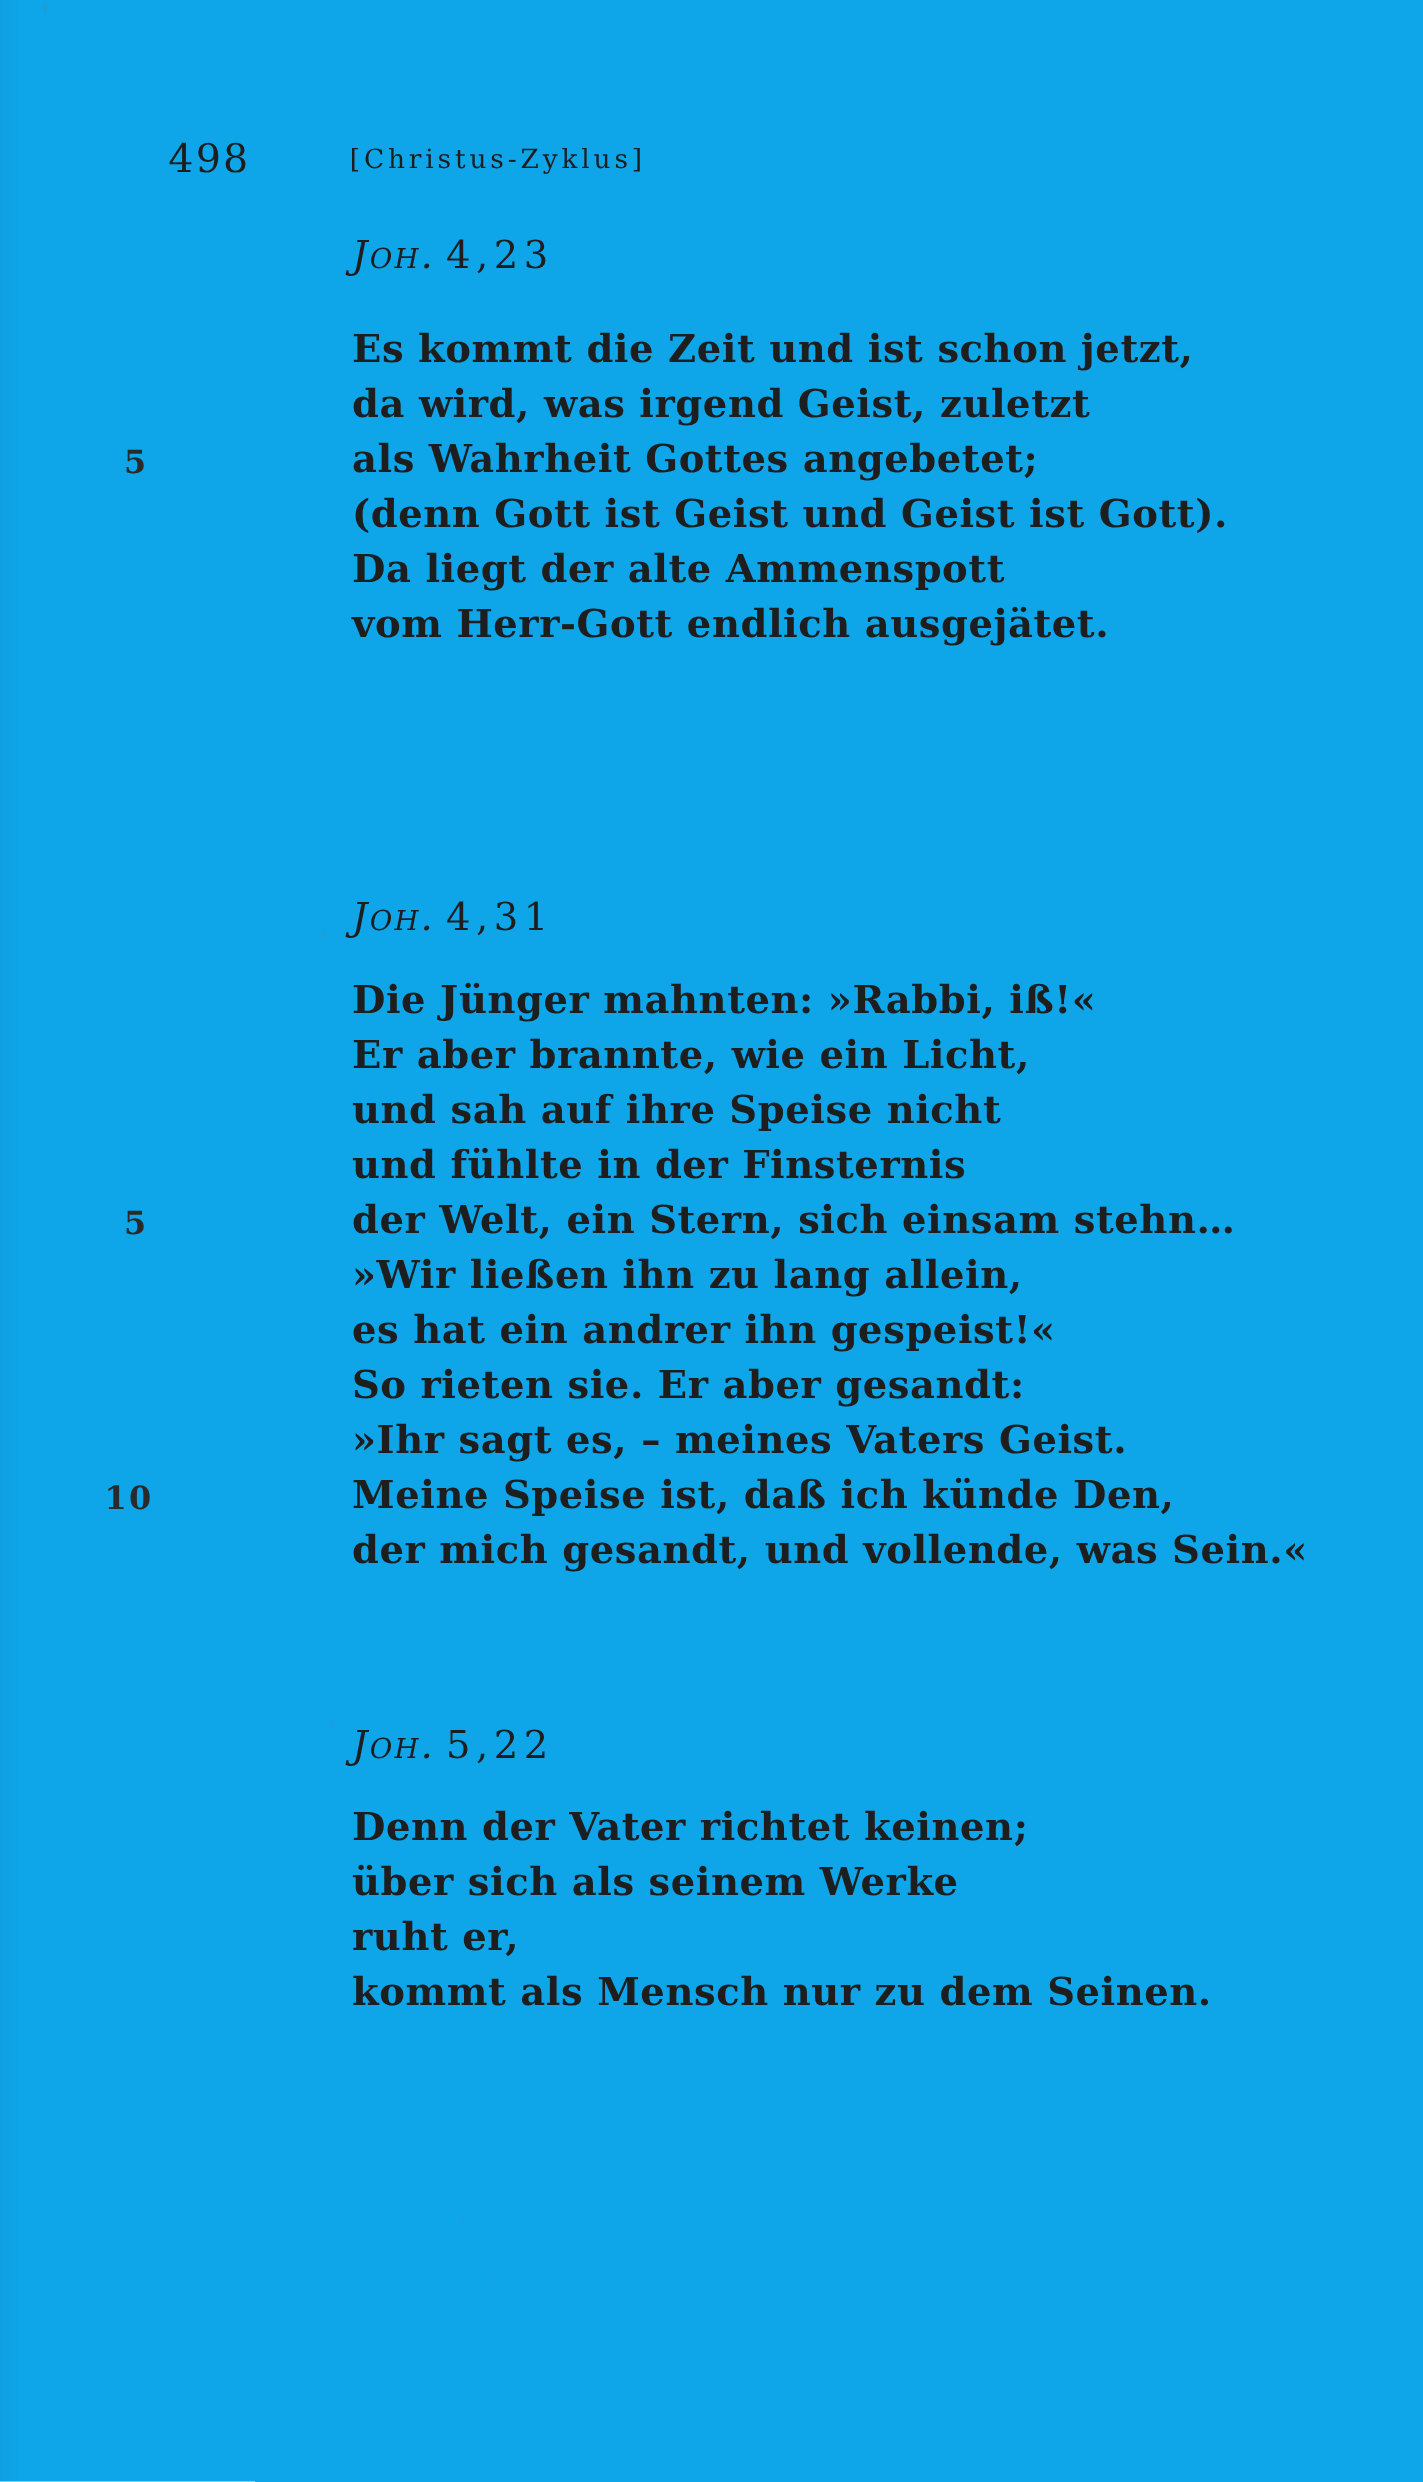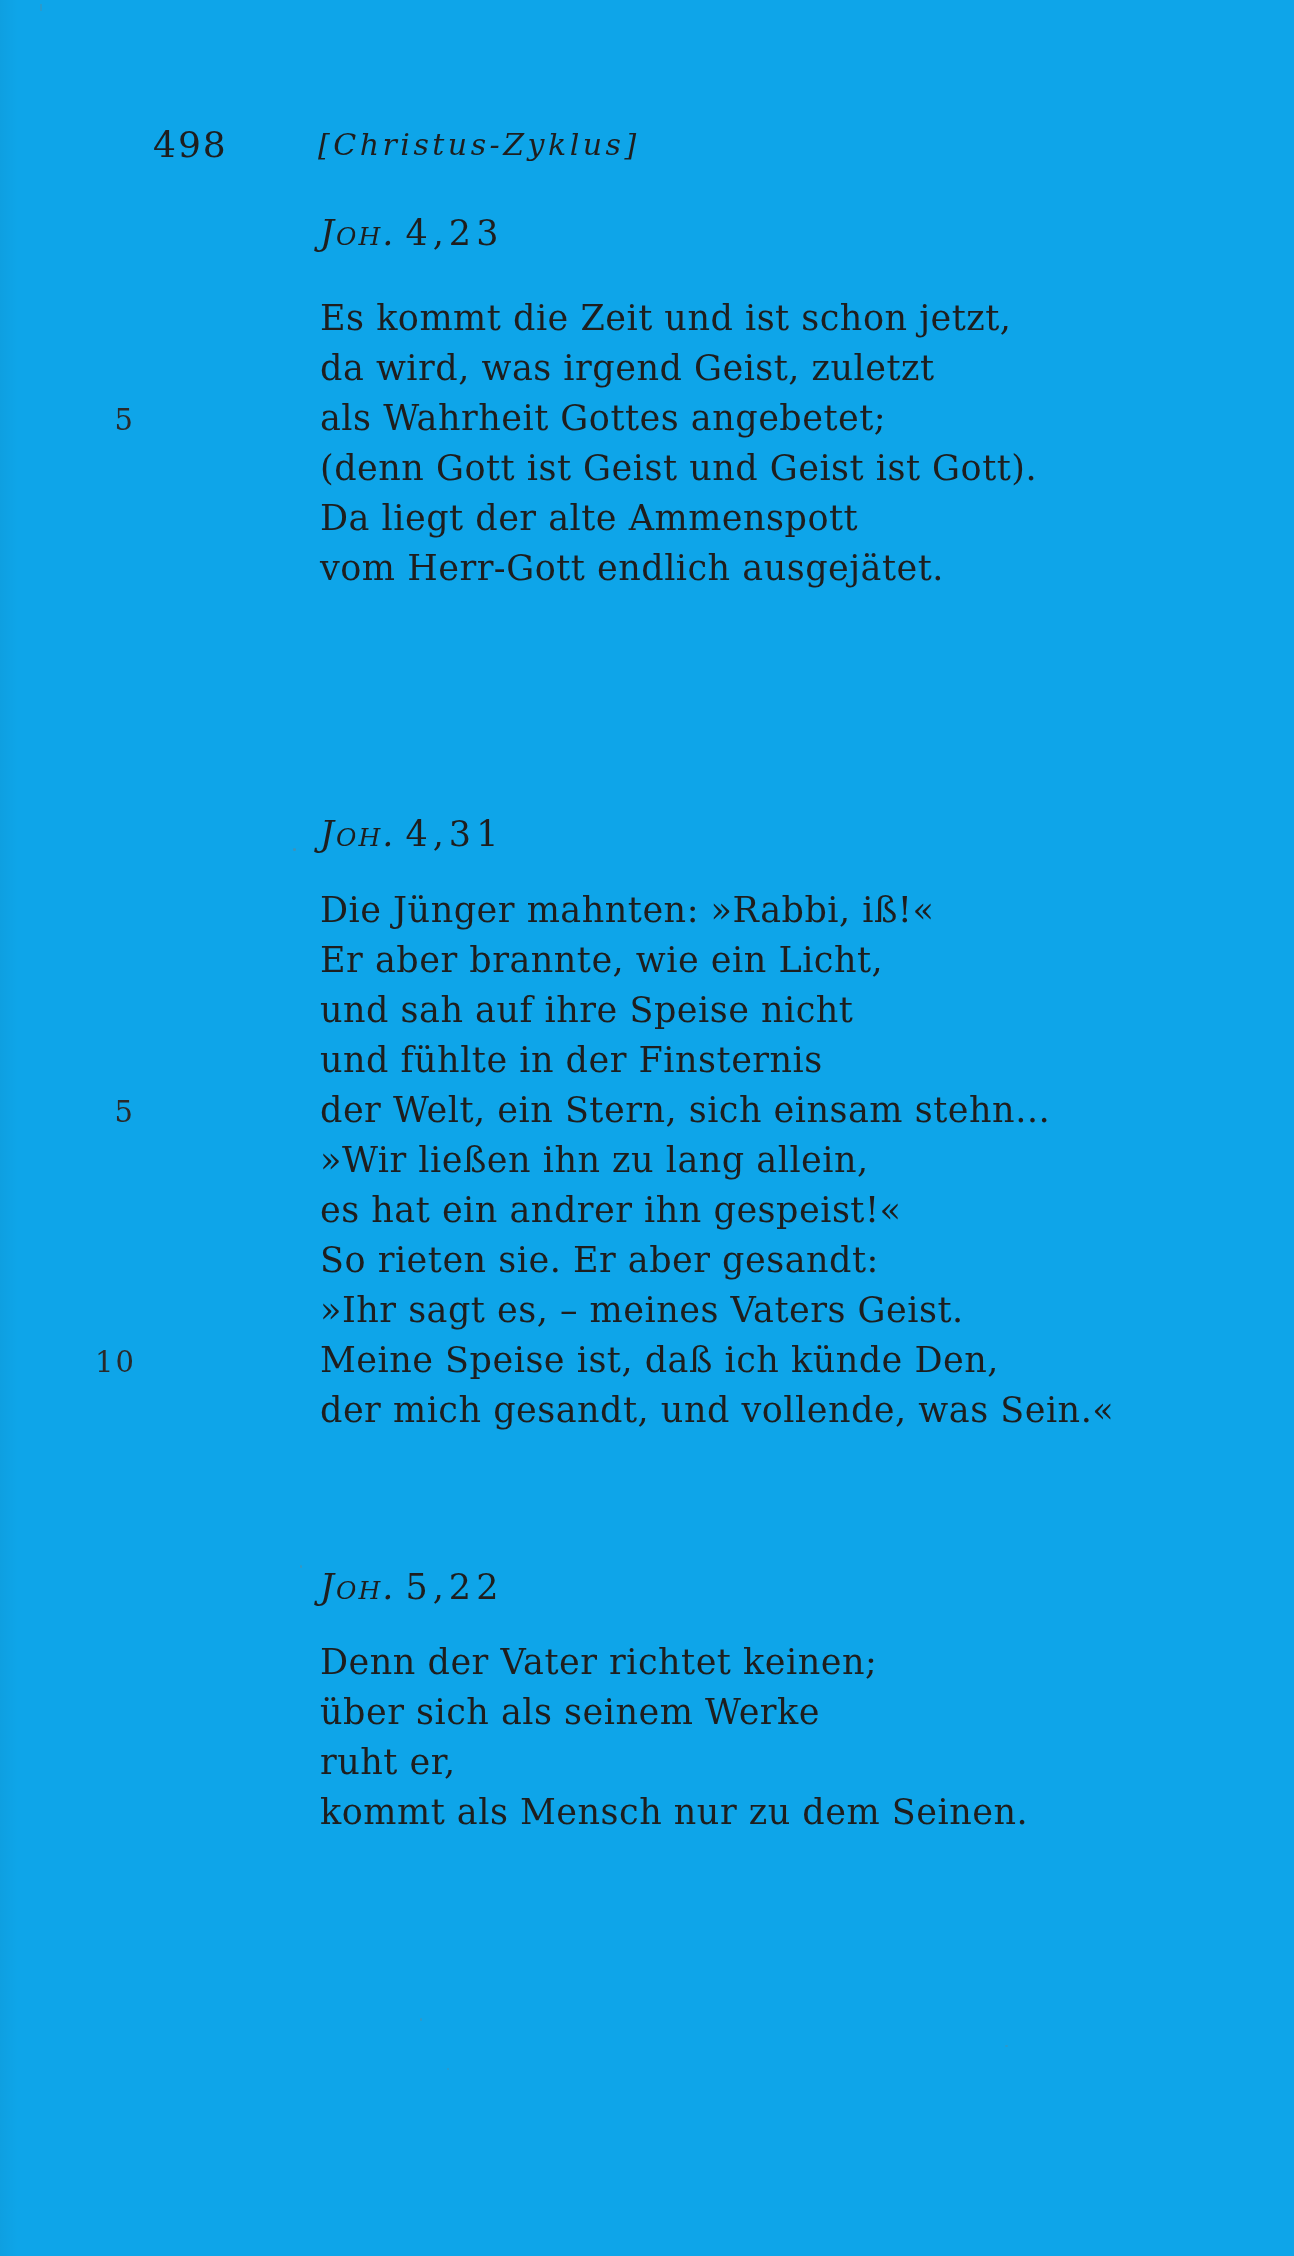--- a/index.html
+++ b/index.html
@@ -40,22 +40,21 @@
     position: absolute;
     left: 153px;
     top: 0;
     font-size: 36px;
     letter-spacing: 2px;
   }
   .running-title {
     position: absolute;
     left: 318px;
     top: 0;
-    font-size: 30px;
-    font-style: italic;
+    font-size: 24px;
     letter-spacing: 3.5px;
   }
 
   .poem-heading {
     position: absolute;
     left: 320px;
     margin: 0;
     font-weight: normal;
     font-size: 35px;
     line-height: 50px;
@@ -77,20 +76,21 @@
     left: 320px;
     margin: 0;
   }
   .poem-line {
     position: relative;
     height: 50px;
     line-height: 50px;
     font-size: 35px;
     letter-spacing: 0.5px;
     white-space: nowrap;
+    font-weight: bold;
   }
   .line-number {
     position: absolute;
     left: -225px;
     top: 2px;
     width: 40px;
     text-align: right;
     font-size: 29px;
     line-height: 50px;
     letter-spacing: 2px;

